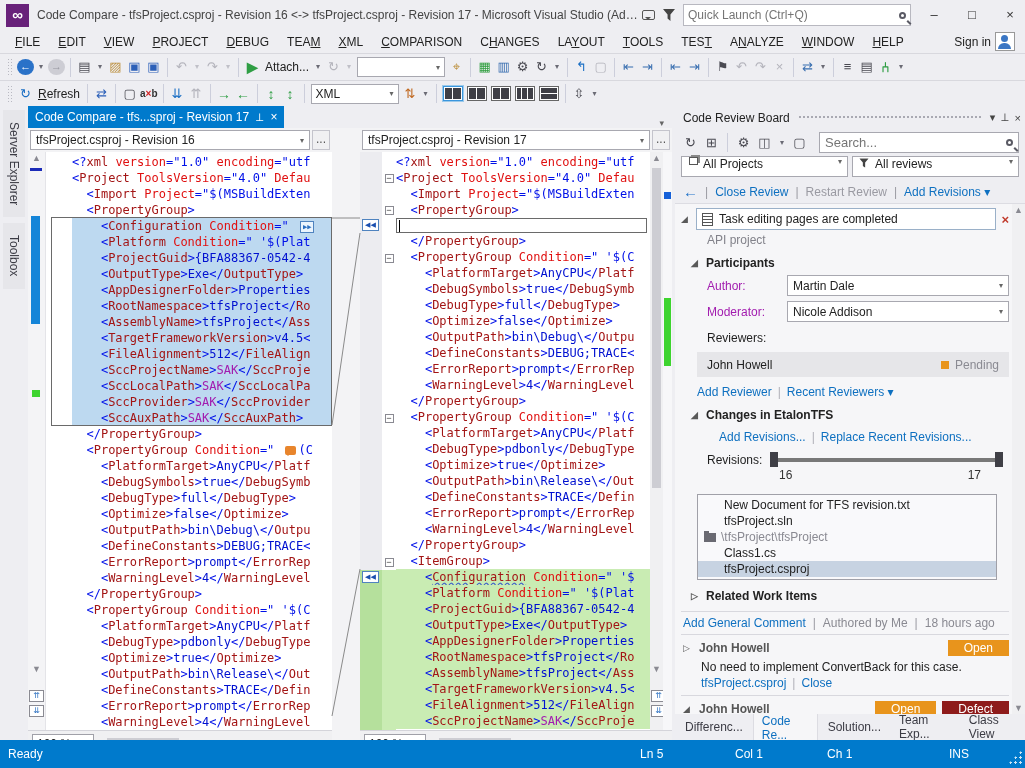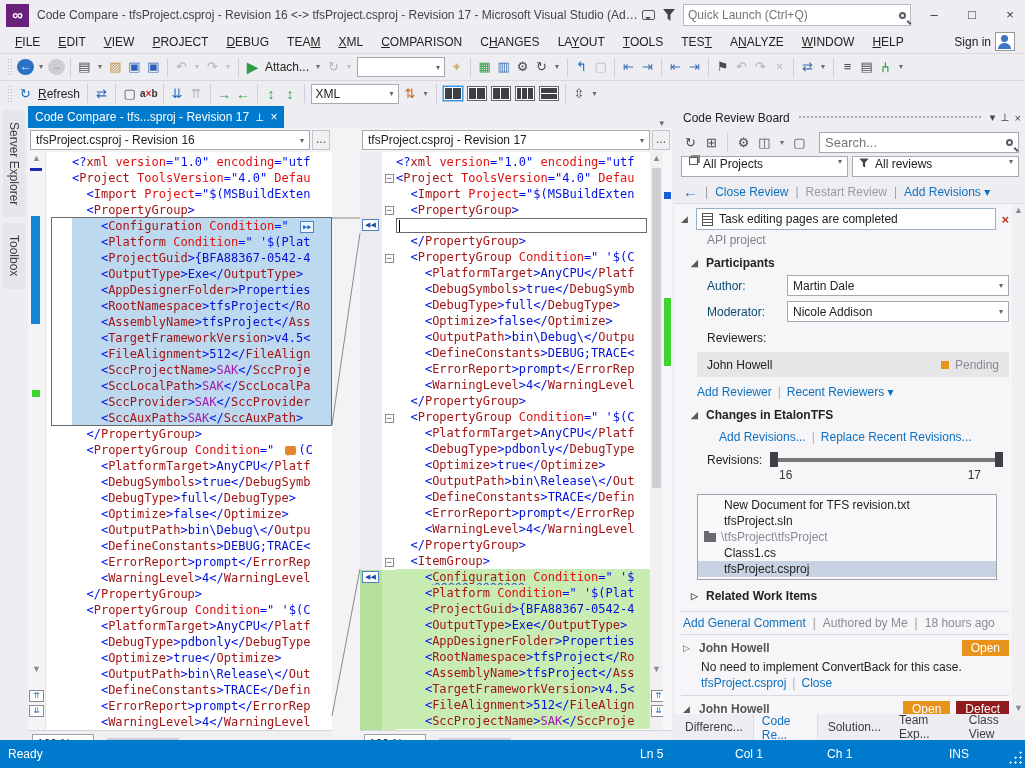--- a/index.html
+++ b/index.html
@@ -130,21 +130,21 @@
   .vsb{position:absolute;top:0;right:0;bottom:0;width:13px;background:#f0f0f2}
   .vsb .arr{position:absolute;width:100%;text-align:center;color:#8a8a92;font-size:9px}
   .task-row{display:flex;align-items:center;gap:5px}
   .task-box{flex:1;height:22px;border:1px solid #9ab0c8;background:#fff;display:flex;align-items:center;gap:6px;padding:0 5px;font-weight:bold;color:#222}
   .ic-doc{width:11px;height:13px;border:1px solid #555;background:linear-gradient(#fff 2px,#555 2px,#555 3px,#fff 3px,#fff 5px,#555 5px,#555 6px,#fff 6px,#fff 8px,#555 8px,#555 9px,#fff 9px);display:inline-block}
   .red-x{color:#c0392b;font-weight:bold;font-size:13px}
   .tri{color:#595959;font-size:9px;width:10px;display:inline-block}
   .sub{color:#82828a;padding:3px 0 0 26px}
   .sec-head{display:flex;align-items:center;gap:5px;margin:9px 0 4px 10px;font-weight:bold;color:#222}
   .form-row{display:flex;align-items:center;margin:5px 0 0 26px}
-  .form-row .lab{width:80px;color:#0c4a6e}
+  .form-row .lab{width:80px;color:#a21caf}
   .sel-combo{flex:1;max-width:240px;height:21px;border:1px solid #a8a8b0;background:#fff;display:flex;align-items:center;padding:0 5px}
   .reviewer-row{display:flex;align-items:center;background:#e6e6e9;height:25px;margin:7px 0 0 16px;padding:0 10px}
   .pend-sq{width:8px;height:8px;background:#e8941c;display:inline-block;margin-right:6px}
   .muted{color:#8a8a92}
   .links-row{display:flex;gap:6px;margin:8px 0 0 16px;color:#b0b0b8}
   .slider-row{display:flex;align-items:center;margin:8px 0 0 26px;gap:8px}
   .slider{flex:1;display:flex;align-items:center;margin-right:6px}
   .slider .track{flex:1;height:4px;background:#787878}
   .slider .hdl{width:8px;height:15px;background:#3f3f46}
   .slider-labels{display:flex;justify-content:space-between;margin:1px 28px 12px 98px;color:#333}
@@ -152,21 +152,21 @@
   .fl-row{height:16px;display:flex;align-items:center;gap:5px;padding-left:6px;color:#222}
   .fl-row.folder{color:#8a8a92}
   .fl-row.file{padding-left:26px}
   .fl-row.selected{background:#c7d3e2}
   .ic-folder{width:12px;height:9px;background:#6a6a72;position:relative;display:inline-block}
   .ic-folder:before{content:"";position:absolute;top:-2px;left:0;width:5px;height:2px;background:#6a6a72}
   .gc-row{display:flex;align-items:center;gap:7px;border-top:1px solid #d8d8de;border-bottom:1px solid #d8d8de;margin-top:8px;padding:4px 0 4px 2px;color:#9a9aa2}
   .comment{border-bottom:1px solid #d8d8de;padding:5px 0 5px 2px}
   .cm-head{display:flex;align-items:center;gap:6px}
   .cm-name{font-weight:bold;color:#555;flex:1}
-  .badge{color:#fff;font-size:12px;padding:1px 9px}
+  .badge{color:#fff;font-size:12px;padding:1px 16px}
   .badge.open{background:#e8941c}
   .badge.defect{background:#8e1b1b}
   .cm-body{margin:4px 0 2px 18px;color:#222}
   .cm-links{margin-left:18px;display:flex;gap:6px;color:#b0b0b8}
   .rb-tabs{height:26px;display:flex;align-items:center;gap:2px;padding-left:2px;font-size:12px}
   .rb-tab{padding:4px 8px;color:#3b3b44}
   .rb-tab.active{background:#f6f6f8;color:#0e70c0;border:1px solid #dcdce2;border-bottom:0}
   
   .statusbar{position:absolute;left:0;right:0;bottom:0;height:28px;background:#007acc;color:#fff;display:flex;align-items:center;padding-left:8px}
   .sb-item{flex:0 0 auto}

